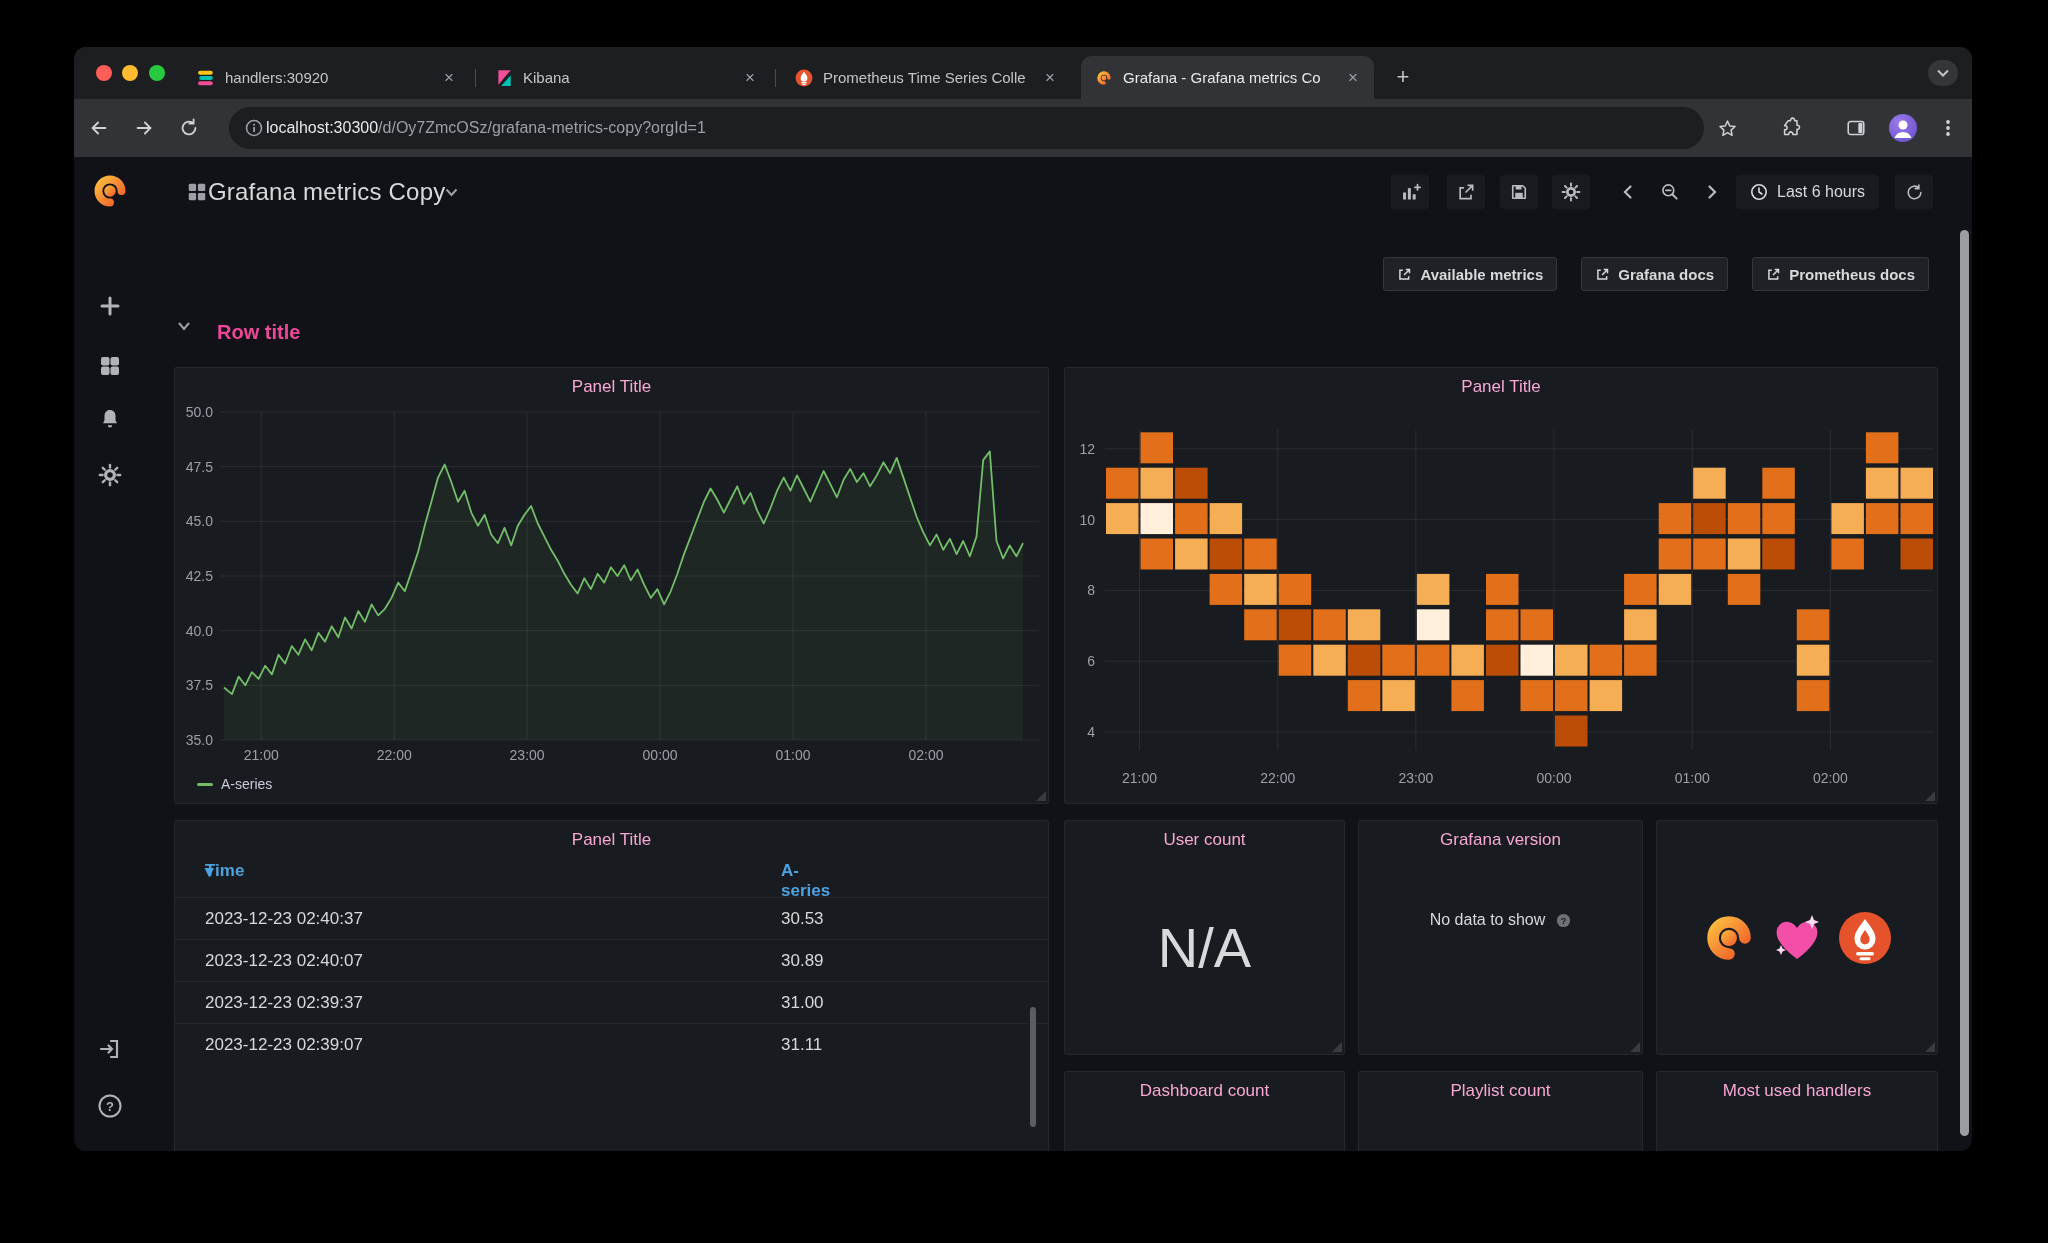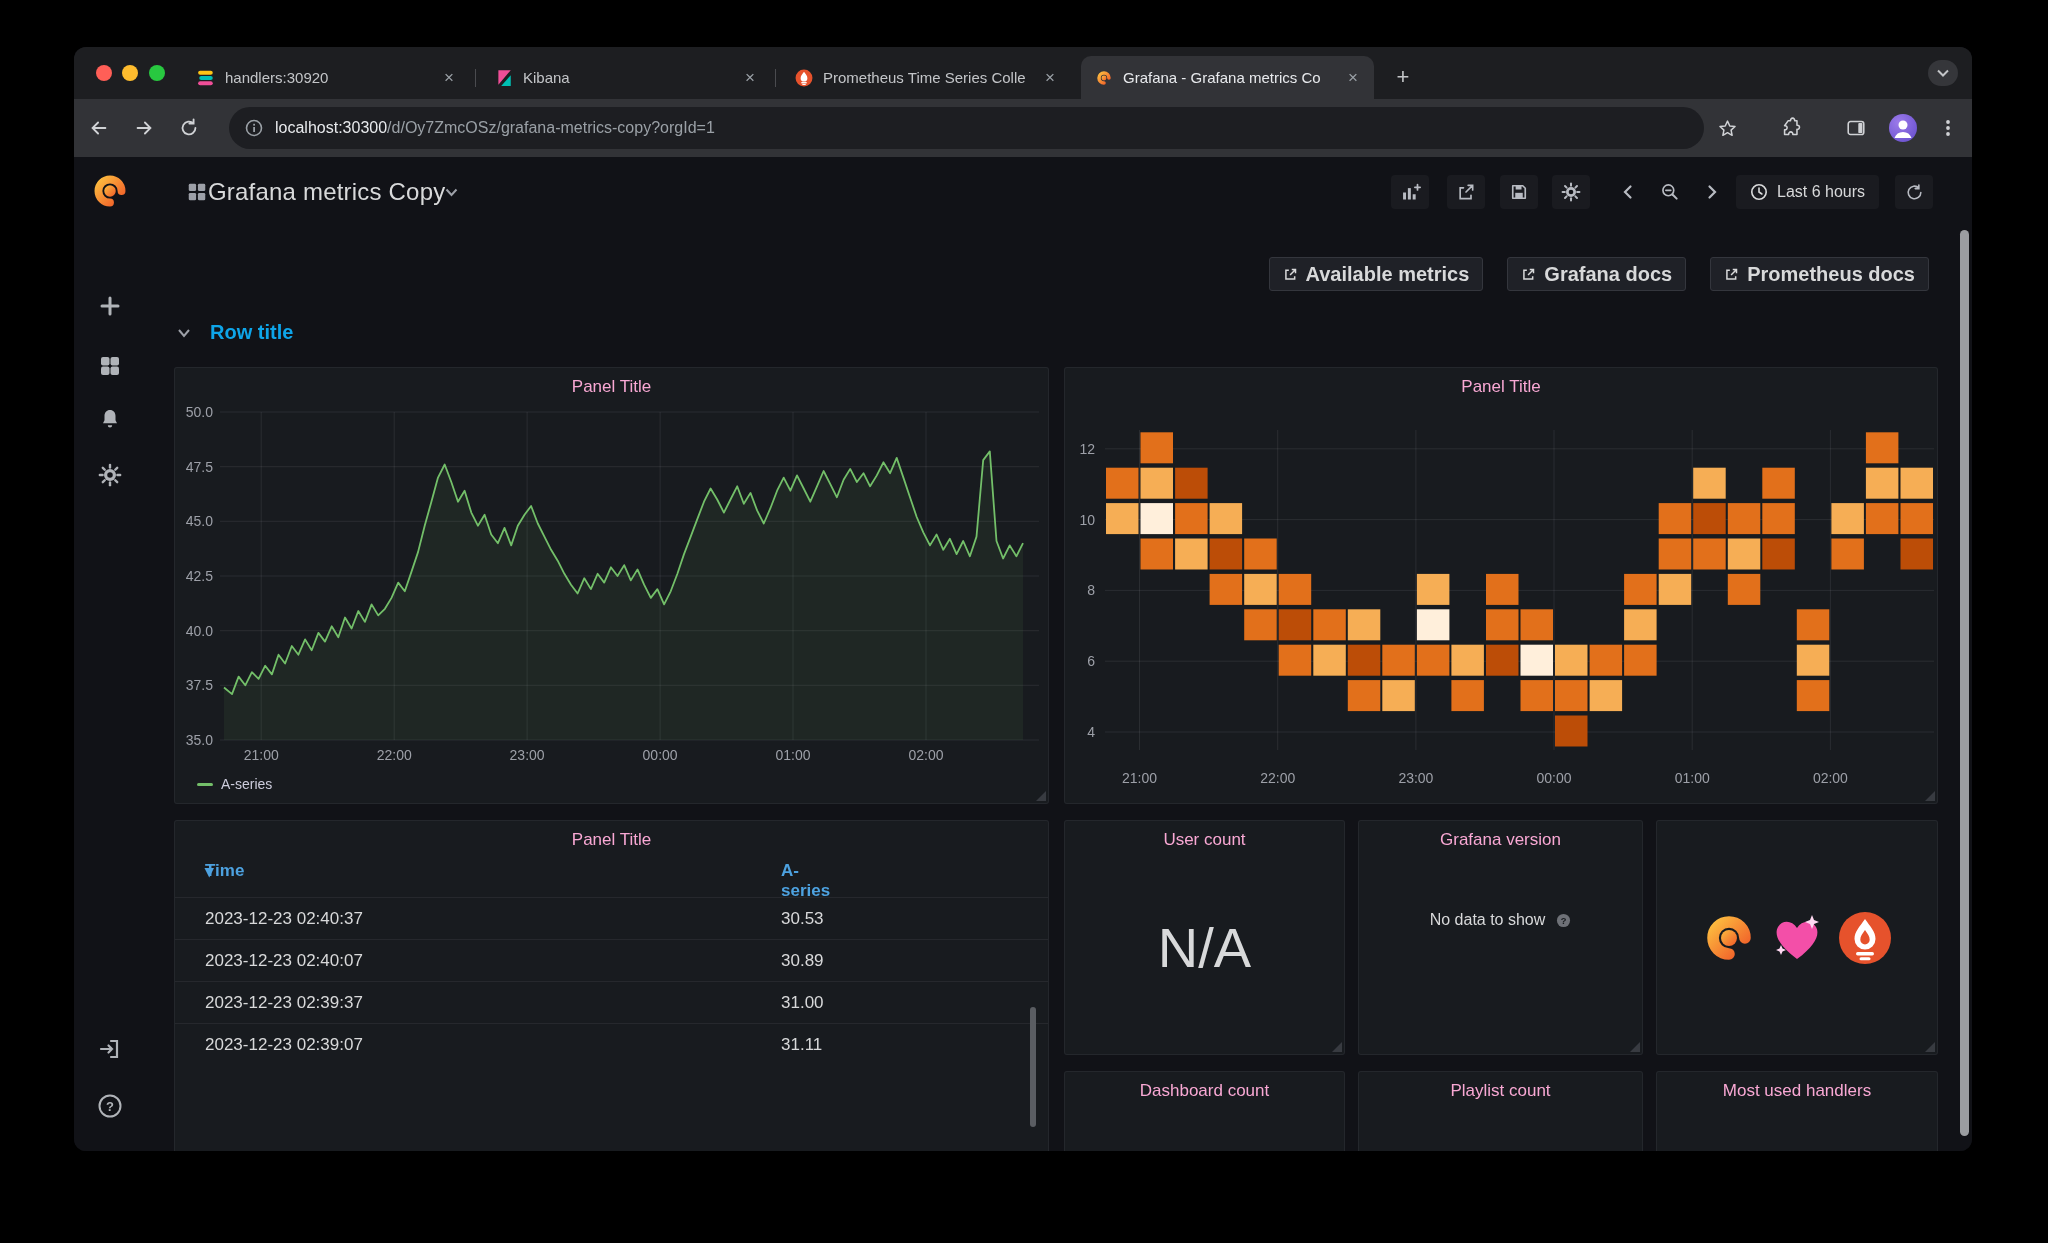--- a/index.html
+++ b/index.html
@@ -17,43 +17,43 @@
   .tab .ttl { flex:1; white-space:nowrap; overflow:hidden; }
   .tab .close { color:#9aa0a6; font-size:17px; line-height:1; padding:2px 4px; border-radius:50%; }
   .tab-sep { position:absolute; top:22px; width:1px; height:18px; background:#4a4b4f; }
   .newtab { position:absolute; top:14px; width:32px; height:32px; color:#c3c5c8; font-size:22px; display:grid; place-items:center; border-radius:50%; }
   .tab-chevron { position:absolute; top:13px; right:14px; width:30px; height:26px; background:#35363a; border-radius:13px; display:grid; place-items:center; }
 
   
   .toolbar { position:absolute; left:0; top:52px; width:100%; height:58px; background:#323337; }
   .nav-btn { position:absolute; top:10px; width:38px; height:38px; border-radius:50%; display:grid; place-items:center; }
   .urlbar { position:absolute; left:155px; top:8px; width:1475px; height:42px; border-radius:21px; background:#1d1e22;
-            display:flex; align-items:center; padding-left:16px; gap:12px; }
+            display:flex; align-items:center; padding-left:16px; gap:3px; }
   .urltext { font-size:16px; white-space:nowrap; overflow:hidden; }
   .urltext .host { color:#e8eaed; }
   .urltext .path { color:#9aa0a6; }
 
   
   .app { position:absolute; left:0; top:110px; width:100%; height:994px; background:#111217; }
   .sidebar { position:absolute; left:0; top:0; width:72px; height:100%; }
   .side-ic { position:absolute; left:23px; width:26px; height:26px; display:grid; place-items:center; }
 
   .gheader { position:absolute; left:112px; top:15px; height:40px; display:flex; align-items:center; }
   .gtitle { font-size:24px; font-weight:500; color:#d8d9da; letter-spacing:.2px; }
 
   .gbtn { position:absolute; top:18px; width:38px; height:34px; border-radius:4px; background:rgba(255,255,255,0.04);
           display:grid; place-items:center; }
   .timechip { position:absolute; top:18px; left:1662px; height:34px; border-radius:4px; background:rgba(255,255,255,0.04);
               display:flex; align-items:center; gap:9px; padding:0 14px; color:#d8d9da; font-size:16px; font-weight:500; }
 
   .links { position:absolute; top:100px; right:43px; display:flex; gap:24px; }
   .chip { height:34px; display:flex; align-items:center; gap:8px; padding:0 13px; background:#1f2127; border:1px solid #34363d;
-          border-radius:3px; color:#d8d9da; font-size:20px; font-weight:600; }
-
-  .rowtitle { position:absolute; left:103px; top:164px; display:flex; align-items:center; gap:19px; color:#0ea5e9;
+          border-radius:3px; color:#d8d9da; font-size:15px; font-weight:600; }
+
+  .rowtitle { position:absolute; left:103px; top:164px; display:flex; gap:26px; color:#ec4899;
               font-size:20px; font-weight:600; }
 
   .panel { position:absolute; background:#181b1f; border:1px solid rgba(204,204,220,0.07); border-radius:3px; }
   .panel::after { content:""; position:absolute; right:2px; bottom:2px; border-left:10px solid transparent;
                   border-bottom:10px solid rgba(204,204,220,0.18); }
   .ptitle { position:absolute; top:9px; left:0; width:100%; text-align:center; font-size:17px; font-weight:500; color:#f9a8d4; }
   .chart { position:absolute; left:0; top:0; }
   .chart text { font:14px "Liberation Sans", sans-serif; fill:#9da0a8; }
   .grid-line { stroke:rgba(204,204,220,0.10); stroke-width:1; }
   .legend { position:absolute; left:22px; bottom:11px; display:flex; align-items:center; gap:8px; color:#ccccdc; font-size:14px; }

